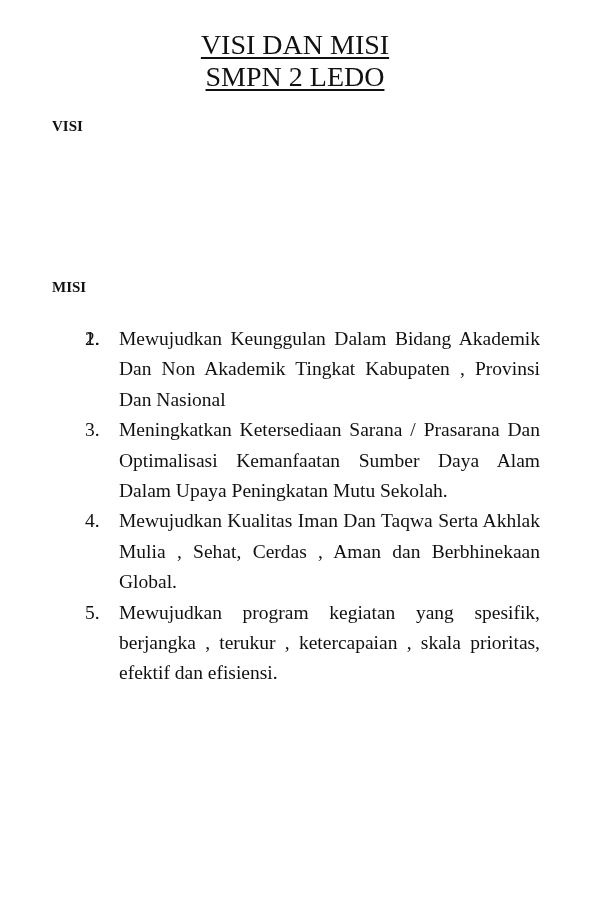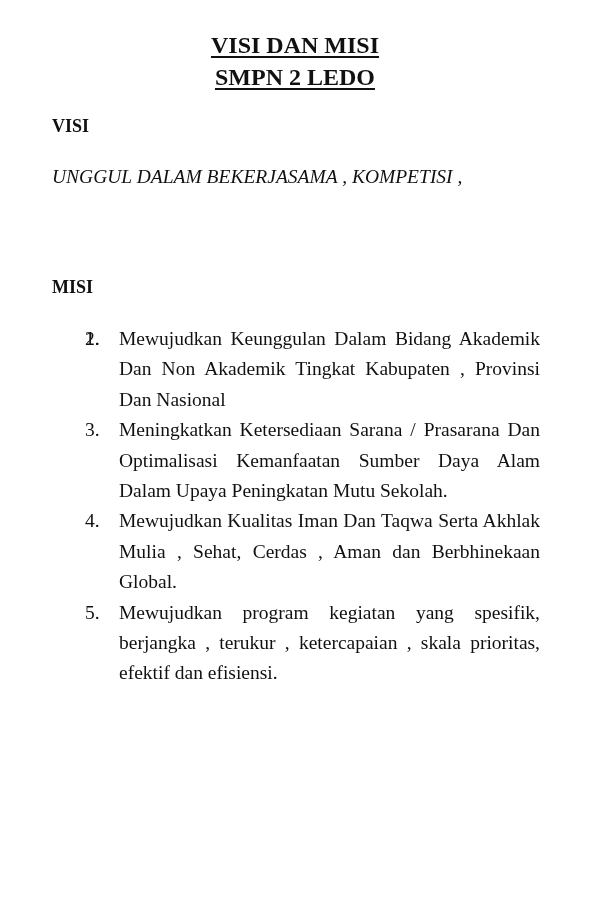--- a/index.html
+++ b/index.html
@@ -13,36 +13,36 @@
       position: relative;
       overflow: hidden;
       font-family: "Liberation Serif", "DejaVu Serif", serif;
       color: #111111;
     }
     .title {
       position: absolute;
       left: 0;
       width: 590px;
       text-align: center;
-      font-weight: bold;
-      font-size: 24px;
+      font-weight: normal;
+      font-size: 28px;
       line-height: 34px;
       text-decoration: underline;
       text-decoration-thickness: 2px;
       text-underline-offset: 3px;
       margin: 0;
     }
     .title.t1 { top: 28px; }
     .title.t2 { top: 60px; }
 
     .heading {
       position: absolute;
       left: 52px;
       font-weight: bold;
-      font-size: 18px;
+      font-size: 15px;
       line-height: 28px;
       margin: 0;
     }
     .heading.visi { top: 112px; }
     .heading.misi { top: 273px; text-align: center; }
 
     .visi-text {
       position: absolute;
       left: 52px;
       top: 162px;
@@ -77,21 +77,20 @@
     }
   </style>
 </head>
 <body>
 
 <h1 class="title t1">VISI DAN MISI</h1>
 <h1 class="title t2">SMPN 2 LEDO</h1>
 
 <h2 class="heading visi">VISI</h2>
 <div class="visi-text">
-  <div>UNGGUL DALAM BEKERJASAMA , KOMPETISI ,</div>
 </div>
 
 <h2 class="heading misi">MISI</h2>
 <ol class="misi-list">
   <li class="misi-item">
     <span class="misi-num">1.</span>
   </li>
   <li class="misi-item">
     <span class="misi-num">2.</span>
     <span>Mewujudkan Keunggulan Dalam Bidang Akademik Dan Non Akademik Tingkat Kabupaten , Provinsi Dan Nasional</span>

